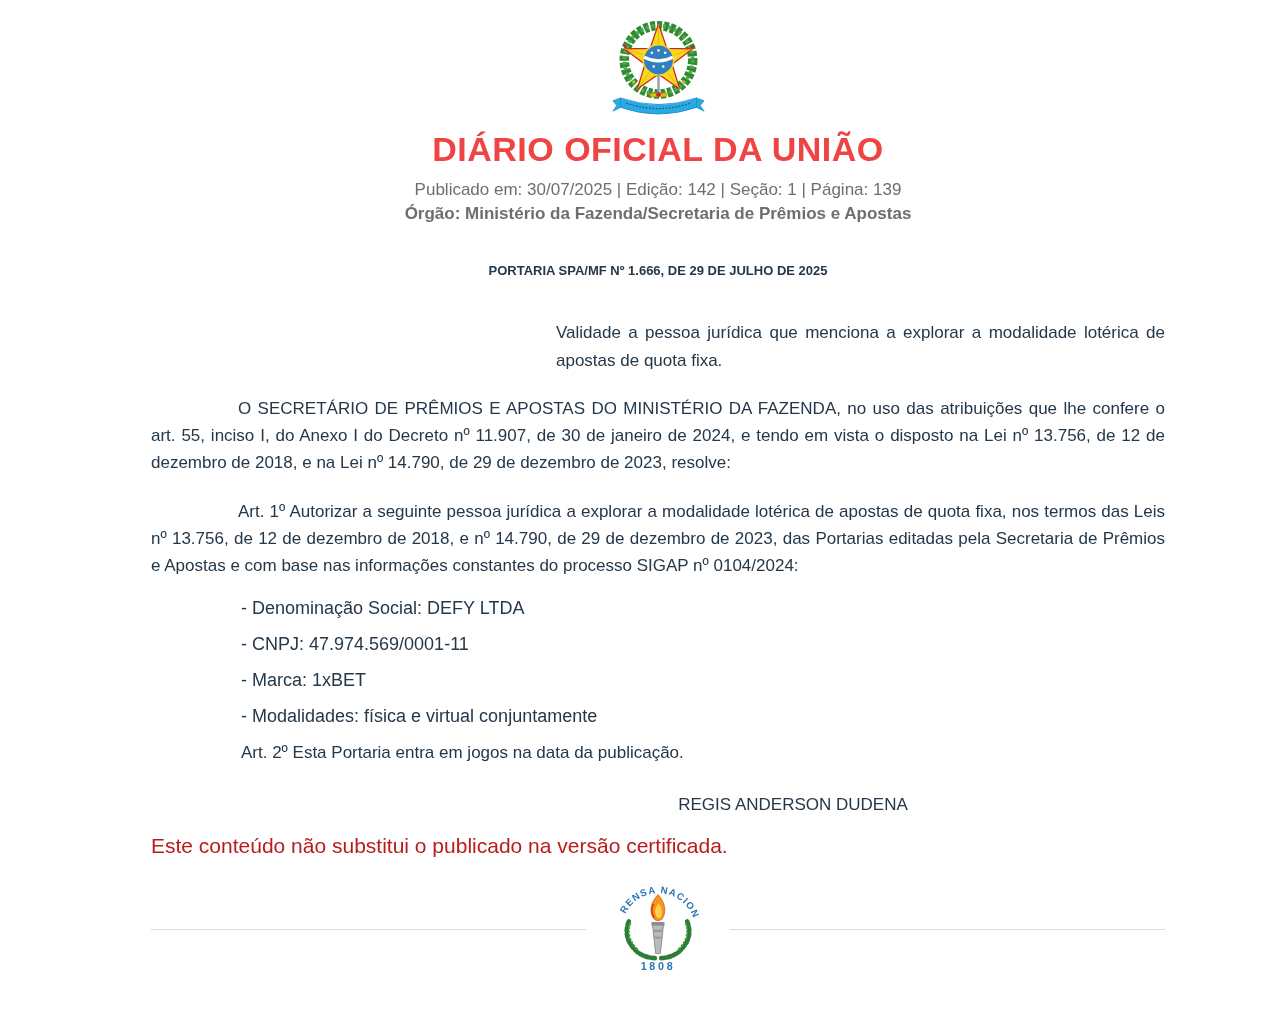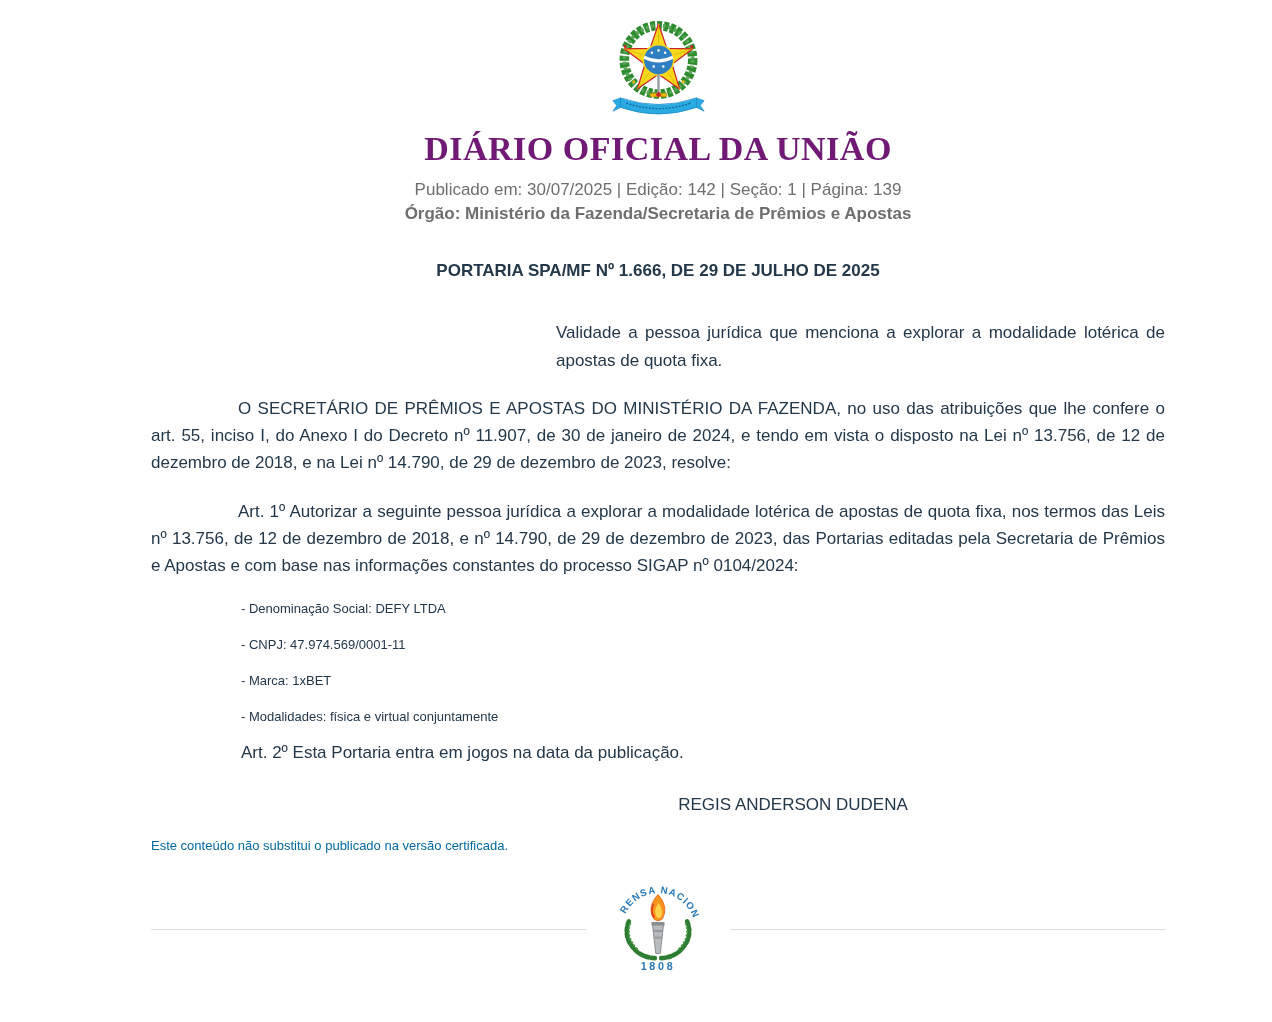--- a/index.html
+++ b/index.html
@@ -15,46 +15,46 @@
     color: #24384a;
   }
   .page {
     padding: 0 107px 0 151px; 
   }
 
   
   .dou-header { text-align: center; }
   .coat-wrap { margin-top: 15px; line-height: 0; }
   .dou-title {
-    font-family: Liberation Serif, serif;
+    font-family: Liberation Sans, sans-serif;
     font-weight: bold;
     font-size: 34px;
     letter-spacing: 0.5px;
-    color: #701a75;
+    color: #ef4444;
     margin: 12px 0 12px 0;
     line-height: 1;
   }
   .pub-line {
     font-size: 17px;
     color: #6d6e70;
     margin-top: 9px;
     line-height: 23px;
   }
   .org-line {
     font-size: 17px;
     font-weight: bold;
     color: #6d6e70;
     margin-top: 1px;
     line-height: 23px;
   }
 
   
   .doc-heading {
     text-align: center;
-    font-size: 17px;
+    font-size: 13px;
     font-weight: bold;
     color: #24384a;
     margin: 36px 0 0 0;
     line-height: 20px;
   }
   .ementa {
     margin: 38px 0 0 405px;
     text-align: justify;
     font-size: 17px;
     line-height: 28px;
@@ -63,39 +63,39 @@
     text-align: justify;
     text-indent: 87px;
     font-size: 17px;
     line-height: 27px;
     margin: 22px 0 0 0;
   }
   .para.first { margin-top: 20px; }
   .items { margin-top: 16px; }
   .item {
     margin: 0 0 9px 90px;
-    font-size: 13px;
+    font-size: 18px;
     line-height: 27px;
   }
   .closing {
     margin: 0 0 0 90px;
     font-size: 17px;
     line-height: 27px;
   }
   .signature {
     font-weight: normal;
     font-size: 17px;
     text-align: center;
     padding-left: 270px;
     margin: 25px 0 0 0;
     line-height: 27px;
   }
   .disclaimer {
-    color: #0369a1;
-    font-size: 13px;
+    color: #b91c1c;
+    font-size: 21px;
     margin: 14px 0 0 0;
     line-height: 27px;
   }
 
   
   .dou-footer {
     position: relative;
     margin-top: 24px;
     height: 96px;
   }

